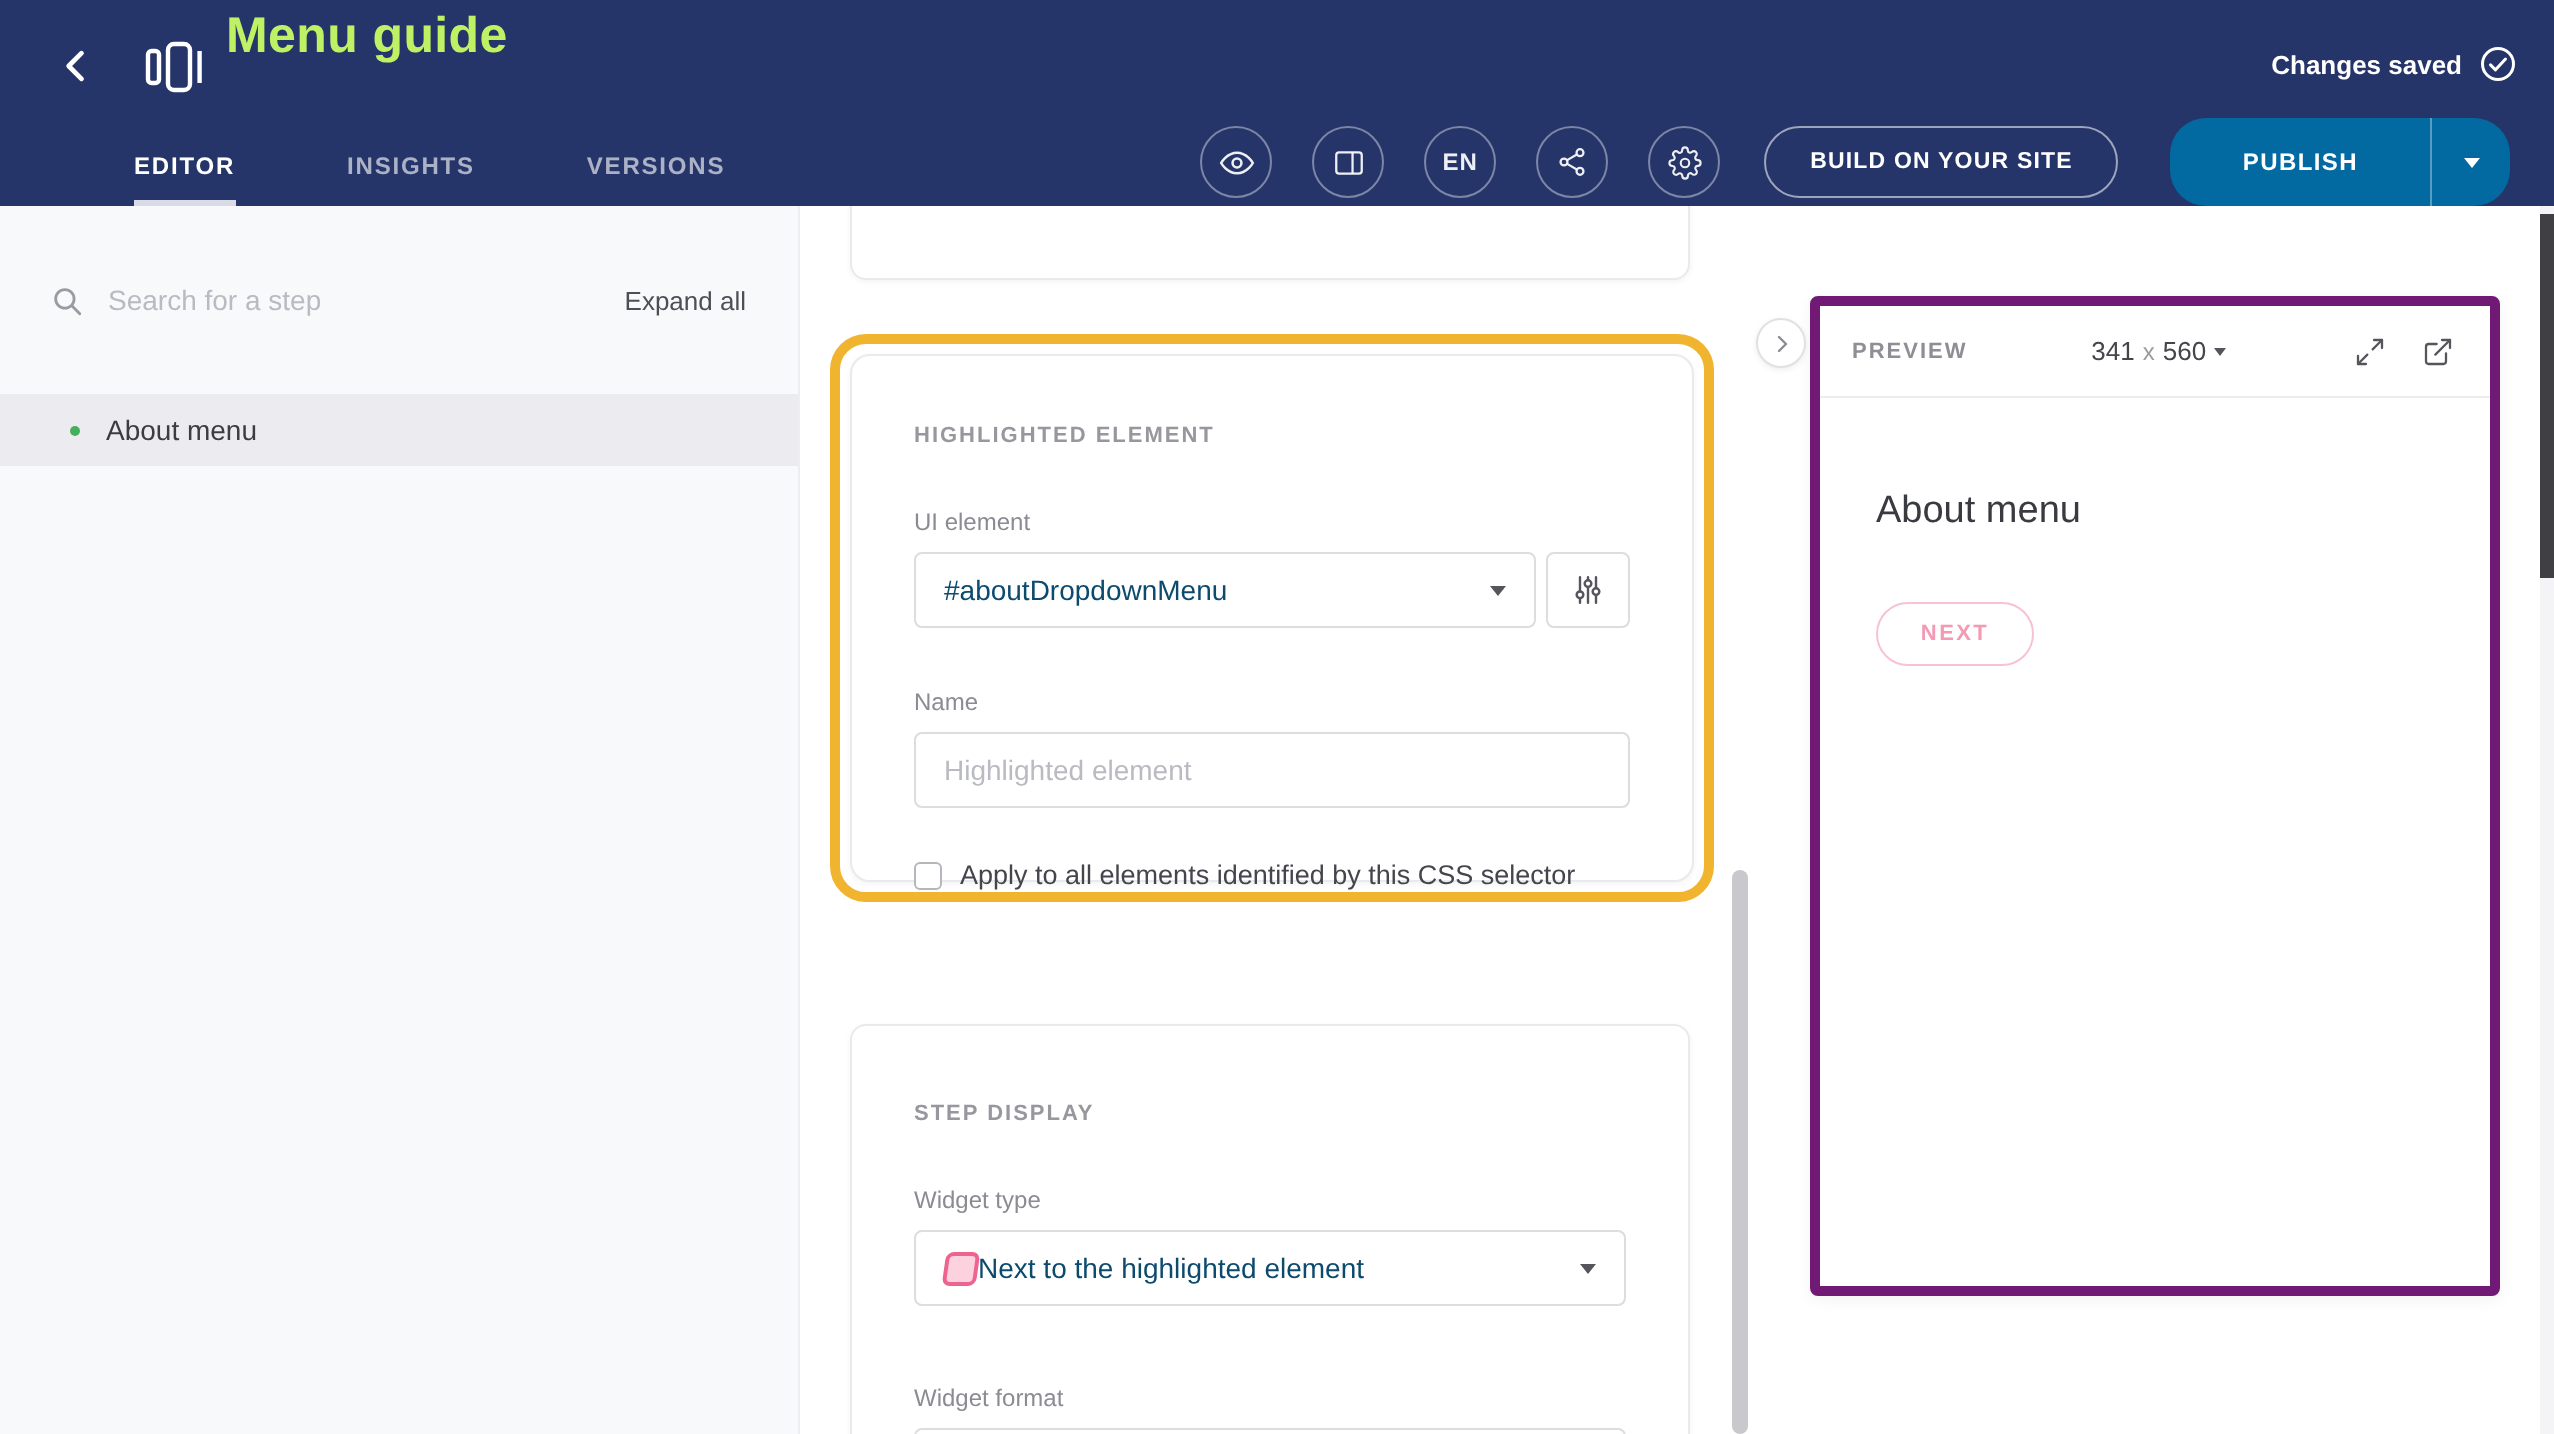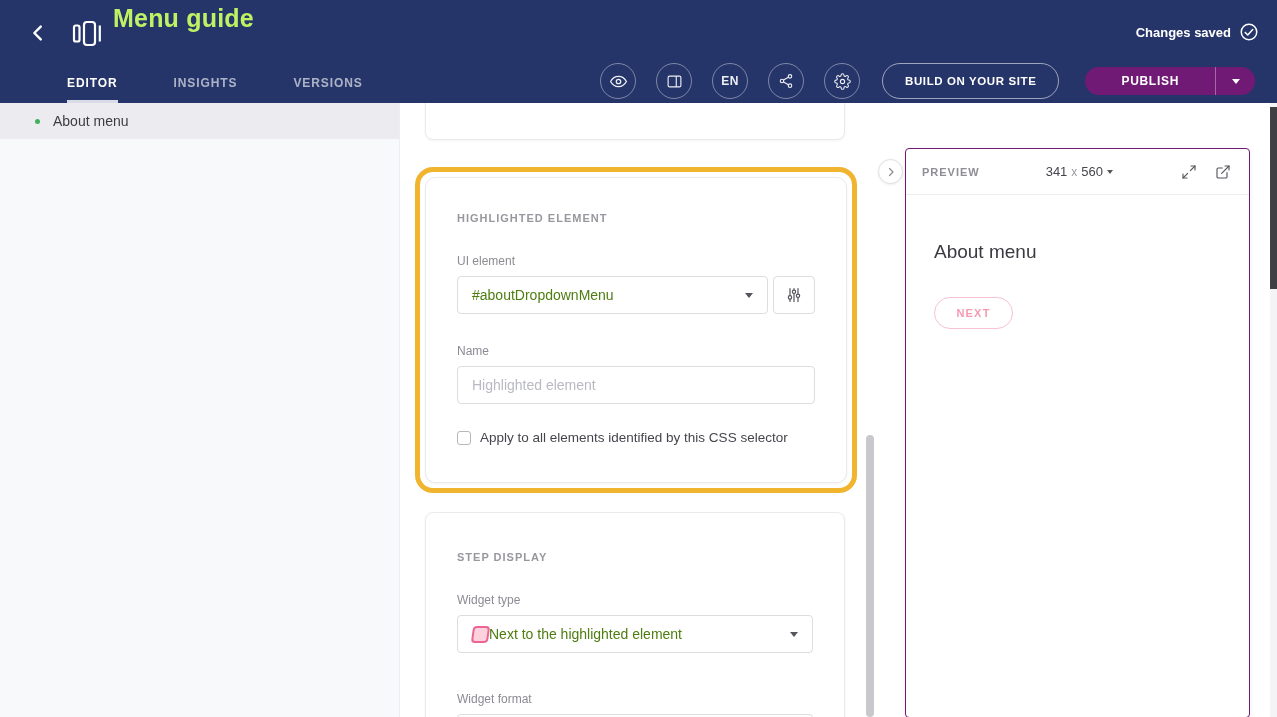--- a/index.html
+++ b/index.html
@@ -12,21 +12,21 @@
   .logo { position:absolute; left:72px; top:20px; color:#fff; }
   .app-title { position:absolute; left:113px; top:4px; color:#bef264; font-size:25px; font-weight:600; letter-spacing:0.2px; }
   .changes-saved { position:absolute; right:18px; top:22px; display:flex; align-items:center; gap:8px; color:#ffffff; font-size:13px; font-weight:700; }
   .tabs { position:absolute; left:67px; bottom:0; display:flex; gap:56px; }
   .tab { color:rgba(255,255,255,0.62); font-size:12px; font-weight:700; letter-spacing:0.9px; padding-bottom:10px; border-bottom:3px solid transparent; cursor:pointer; }
   .tab.active { color:#ffffff; border-bottom-color:#d9dce6; }
   .header-actions { position:absolute; right:22px; top:63px; height:36px; display:flex; align-items:center; gap:20px; }
   .circle-btn { width:36px; height:36px; border-radius:50%; border:1px solid rgba(255,255,255,0.4); background:transparent; color:rgba(255,255,255,0.92); display:flex; align-items:center; justify-content:center; cursor:pointer; }
   .circle-btn.lang { font-size:12px; font-weight:700; letter-spacing:0.5px; }
   .build-btn { height:36px; padding:0 22px; border-radius:18px; border:1px solid rgba(255,255,255,0.55); background:transparent; color:#ffffff; font-size:11.5px; font-weight:700; letter-spacing:0.6px; cursor:pointer; margin-left:2px; white-space:nowrap; }
-  .publish-group { display:flex; height:28px; border-radius:18px; overflow:hidden; background:#701a75; margin-left:6px; }
+  .publish-group { display:flex; height:44px; border-radius:18px; overflow:hidden; background:#0369a1; margin-left:6px; }
   .publish-btn { border:none; background:transparent; color:#ffffff; font-size:12px; font-weight:700; letter-spacing:0.7px; padding:0 36px; cursor:pointer; }
   .publish-caret { width:40px; border:none; border-left:1px solid rgba(255,255,255,0.35); background:transparent; display:flex; align-items:center; justify-content:center; cursor:pointer; }
   .caret-down { width:0; height:0; border-left:4px solid transparent; border-right:4px solid transparent; border-top:5px solid #55555c; }
   .caret-down.white { border-top-color:#ffffff; }
   .caret-down.small { border-left-width:3.5px; border-right-width:3.5px; border-top-width:4.5px; }
 
   
   .sidebar { position:absolute; left:0; top:103px; width:400px; height:614px; background:#f8f9fb; border-right:1px solid #eceef1; }
   .search-row { height:94px; padding:0 26px 0 25px; display:flex; align-items:center; }
   .search-icon { margin-right:12px; display:flex; }
@@ -34,45 +34,45 @@
   .search-input::placeholder { color:#b9bac2; }
   .expand-all { font-size:13px; color:#4e4e56; cursor:pointer; white-space:nowrap; }
   .step-item { height:36px; display:flex; align-items:center; padding:0 25px 0 35px; gap:13px; font-size:14px; color:#3c3c43; cursor:pointer; }
   .step-item.selected { background:#ececf0; }
   .bullet { width:5px; height:5px; border-radius:50%; background:#43b05c; flex:none; }
 
   
   .editor { position:absolute; left:400px; top:103px; width:480px; height:614px; background:#ffffff; overflow:hidden; }
   .card { background:#ffffff; border:1px solid #e9eaee; border-radius:8px; box-shadow:0 1px 3px rgba(20,20,43,0.05); }
   .card-top-partial { position:absolute; left:25px; top:-14px; width:420px; height:51px; }
-  .highlight-ring { position:absolute; left:15px; top:64px; width:442px; height:326px; border:5px solid #f1b42f; border-radius:18px; padding:5px; }
+  .highlight-ring { position:absolute; left:15px; top:64px; width:442px; height:284px; border:5px solid #f1b42f; border-radius:18px; padding:5px; }
   .card-highlighted { width:100%; height:100%; padding:34px 31px 0; border-radius:10px; }
   .section-title { font-size:11px; font-weight:700; letter-spacing:1px; color:#97979e; }
   .field-label { font-size:12px; color:#8b8b93; margin-top:30px; }
   .select-row { display:flex; gap:5px; margin-top:8px; }
-  .select { height:38px; border:1px solid #dcdce1; border-radius:4px; display:flex; align-items:center; padding:0 14px; font-size:14px; color:#4d7c0f; background:#fff; cursor:pointer; flex:1; min-width:0; }
+  .select { height:38px; border:1px solid #dcdce1; border-radius:4px; display:flex; align-items:center; padding:0 14px; font-size:14px; color:#0c4a6e; background:#fff; cursor:pointer; flex:1; min-width:0; }
   .select-value { flex:1; white-space:nowrap; overflow:hidden; }
   .select .caret-down { margin-left:8px; flex:none; }
   .tune-btn { width:42px; height:38px; border:1px solid #dcdce1; border-radius:4px; background:#fff; display:flex; align-items:center; justify-content:center; cursor:pointer; flex:none; color:#55555c; }
   .text-input { width:100%; height:38px; border:1px solid #dcdce1; border-radius:4px; margin-top:8px; padding:0 14px; font-size:14px; color:#3f3f46; font-family:inherit; outline:none; display:block; background:#fff; }
   .text-input::placeholder { color:#b9bac2; }
   .checkbox-row { display:flex; align-items:center; gap:9px; margin-top:26px; cursor:pointer; }
   .checkbox { width:14px; height:14px; border:1px solid #b6b6bd; border-radius:3px; background:#fff; flex:none; }
   .checkbox-label { font-size:13.5px; color:#45454d; }
   .card-step-display { position:absolute; left:25px; top:409px; width:420px; height:332px; padding:38px 31px 0; }
   .select.with-icon { margin-top:8px; flex:none; width:100%; }
   .widget-icon { width:17px; height:17px; border:2px solid #ee6490; background:#fbd2de; border-radius:4px; transform:skewX(-8deg); flex:none; }
   .field-label.second { margin-top:39px; }
   .editor-scrollbar { position:absolute; right:6px; top:0; width:8px; height:614px; }
   .editor-scrollbar .thumb { position:absolute; left:0; top:332px; width:8px; height:282px; background:#c8c8cd; border-radius:4px; }
 
   
   .preview-region { position:absolute; left:880px; top:103px; width:397px; height:614px; background:#ffffff; overflow:hidden; }
   .collapse-btn { position:absolute; left:878px; top:159px; width:25px; height:25px; border-radius:50%; border:1px solid #e0e0e5; background:#ffffff; color:#8c8c93; display:flex; align-items:center; justify-content:center; cursor:pointer; box-shadow:0 1px 3px rgba(0,0,0,0.07); z-index:5; }
-  .preview-card { position:absolute; left:25px; top:45px; width:345px; height:570px; background:#ffffff; border:1px solid #701a75; border-radius:4px; box-shadow:0 2px 8px rgba(20,20,43,0.05); }
+  .preview-card { position:absolute; left:25px; top:45px; width:345px; height:500px; background:#ffffff; border:5px solid #701a75; border-radius:4px; box-shadow:0 2px 8px rgba(20,20,43,0.05); }
   .preview-header { height:46px; border-bottom:1px solid #ededf1; display:flex; align-items:center; justify-content:space-between; padding:0 16px; }
   .preview-title { font-size:11px; font-weight:700; letter-spacing:1px; color:#8e8e95; }
   .size-control { display:flex; align-items:center; gap:4px; font-size:13px; color:#45454c; cursor:pointer; }
   .size-sep { color:#9a9aa1; font-size:12px; }
   .preview-icons { display:flex; gap:14px; }
   .icon-btn { border:none; background:transparent; width:20px; height:20px; display:flex; align-items:center; justify-content:center; cursor:pointer; color:#55555c; padding:0; }
   .preview-body { padding:46px 28px; }
   .preview-step-title { font-size:19px; color:#3a3a41; }
   .next-btn { margin-top:34px; width:79px; height:32px; border-radius:16px; border:1px solid #f7c3d2; background:#ffffff; color:#f49ab2; font-size:11px; font-weight:700; letter-spacing:1.2px; cursor:pointer; }
 
@@ -146,20 +146,30 @@
       <div class="publish-group">
         <button class="publish-btn">PUBLISH</button>
         <button class="publish-caret">
             <span class="caret-down white"></span>
           </button>
       </div>
     </div>
   </header>
 
   <aside class="sidebar">
+    <div class="search-row">
+      <span class="search-icon">
+        <svg width="17" height="17" viewBox="0 0 24 24" fill="none" stroke="#9a9aa2" stroke-width="2" stroke-linecap="round">
+            <circle cx="10.5" cy="10.5" r="6.5"></circle>
+            <path d="M15.6 15.6L21 21"></path>
+          </svg>
+      </span>
+      <input class="search-input" placeholder="Search for a step" style="">
+      <a class="expand-all">Expand all</a>
+    </div>
     <div class="steps">
       <div class="step-item selected">
         <span class="bullet"></span>
         <span class="step-label">About menu</span>
       </div>
     </div>
   </aside>
 
   <main class="editor">
     <div class="card card-top-partial"></div>

